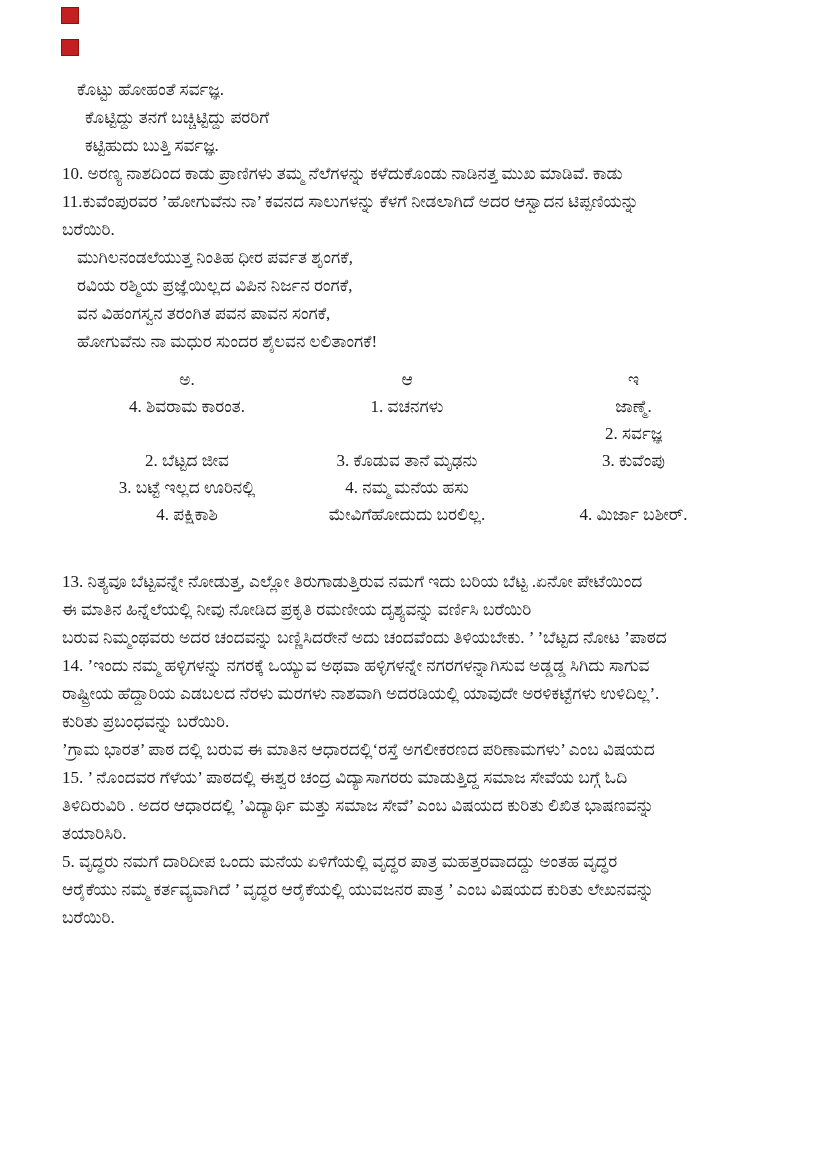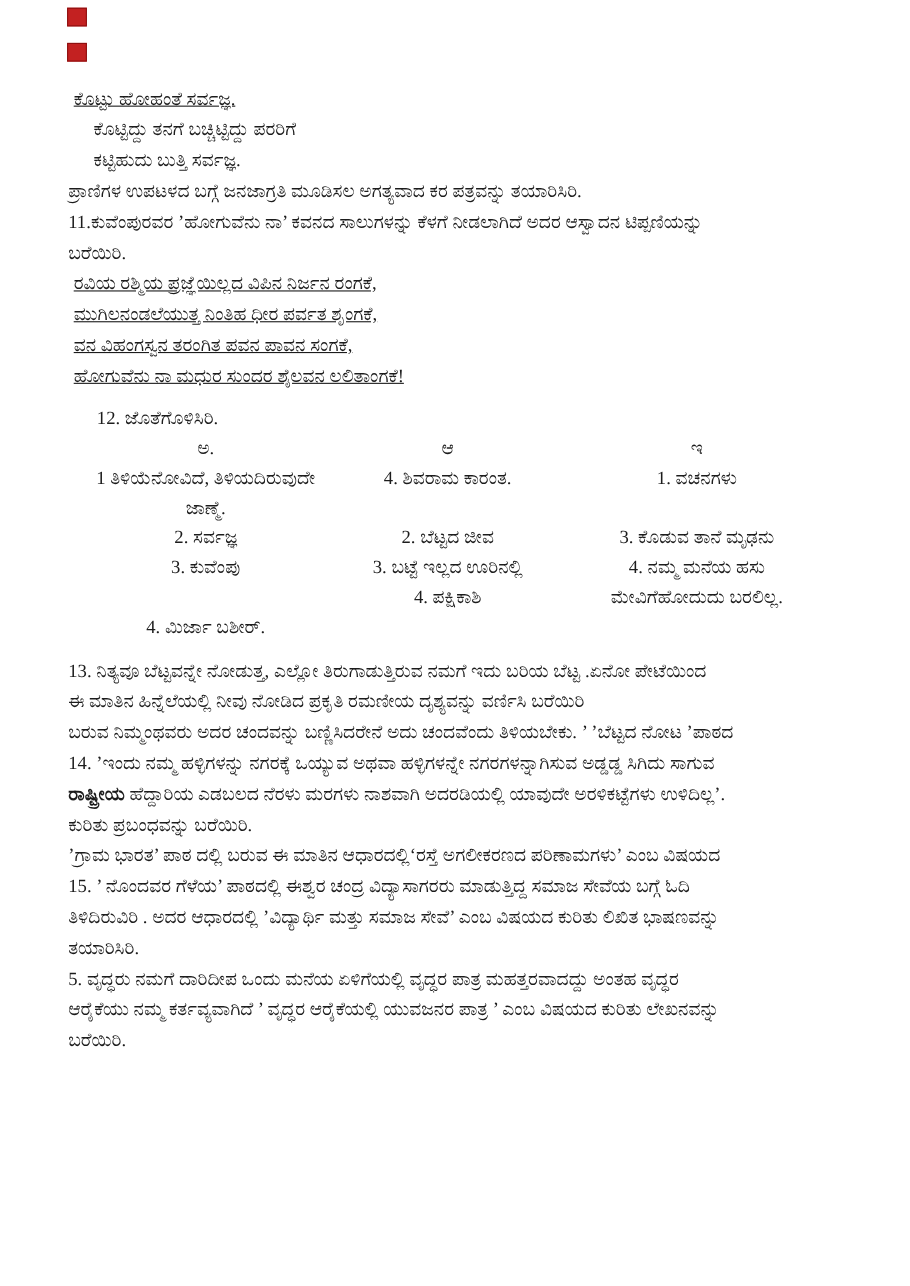--- a/index.html
+++ b/index.html
@@ -33,24 +33,24 @@
     left: 62px;
     top: 76px;
     width: 705px;
     font-size: 17px;
     line-height: 28px;
   }
   .line {
     white-space: nowrap;
     height: 28px;
   }
-  .indent-sm { margin-left: 5px; text-decoration: underline; }
+  .indent-sm { margin-left: 15px; }
   .indent-md { margin-left: 23px; }
   .indent-q12 { margin-left: 26px; }
-  .bold { font-weight: bold; text-align: center; }
+  .bold { font-weight: normal; text-align: center; }
 
   .q12-block { margin-top: 10px; }
   .q12-table {
     display: grid;
     grid-template-columns: 250px 190px 263px;
   }
   .q12-cell {
     text-align: center;
     white-space: nowrap;
     height: 27px;
@@ -75,43 +75,41 @@
 
   <div class="content">
 
     <div>
       <div class="line indent-sm">ಕೊಟ್ಟು ಹೋಹಂತೆ ಸರ್ವಜ್ಞ.</div>
       <div class="line indent-md">ಕೊಟ್ಟಿದ್ದು ತನಗೆ ಬಚ್ಚಿಟ್ಟಿದ್ದು ಪರರಿಗೆ</div>
       <div class="line indent-md">ಕಟ್ಟಿಹುದು ಬುತ್ತಿ ಸರ್ವಜ್ಞ.</div>
     </div>
 
     <div>
-      <div class="line">ಪ್ರಾಣಿಗಳ ಉಪಟಳದ ಬಗ್ಗೆ ಜನಜಾಗ್ರತಿ ಮೂಡಿಸಲ ಅಗತ್ಯವಾದ ಕರ ಪತ್ರವನ್ನು ತಯಾರಿಸಿರಿ.</div>
+      <div class="line">10. ಅರಣ್ಯ ನಾಶದಿಂದ ಕಾಡು ಪ್ರಾಣಿಗಳು ತಮ್ಮ ನೆಲೆಗಳನ್ನು ಕಳೆದುಕೊಂಡು ನಾಡಿನತ್ತ ಮುಖ ಮಾಡಿವೆ. ಕಾಡು</div>
     </div>
 
     <div>
       <div class="line">11.ಕುವೆಂಪುರವರ ’ಹೋಗುವೆನು ನಾ’ ಕವನದ ಸಾಲುಗಳನ್ನು ಕೆಳಗೆ ನೀಡಲಾಗಿದೆ ಅದರ ಆಸ್ವಾದನ ಟಿಪ್ಪಣಿಯನ್ನು</div>
       <div class="line">ಬರೆಯಿರಿ.</div>
     </div>
 
     <div>
+      <div class="line indent-sm">ಮುಗಿಲನಂಡಲೆಯುತ್ತ ನಿಂತಿಹ ಧೀರ ಪರ್ವತ ಶೃಂಗಕೆ,</div>
       <div class="line indent-sm">ರವಿಯ ರಶ್ಮಿಯ ಪ್ರಜ್ಞೆಯಿಲ್ಲದ ವಿಪಿನ ನಿರ್ಜನ ರಂಗಕೆ,</div>
-      <div class="line indent-sm">ಮುಗಿಲನಂಡಲೆಯುತ್ತ ನಿಂತಿಹ ಧೀರ ಪರ್ವತ ಶೃಂಗಕೆ,</div>
       <div class="line indent-sm">ವನ ವಿಹಂಗಸ್ವನ ತರಂಗಿತ ಪವನ ಪಾವನ ಸಂಗಕೆ,</div>
       <div class="line indent-sm">ಹೋಗುವೆನು ನಾ ಮಧುರ ಸುಂದರ ಶೈಲವನ ಲಲಿತಾಂಗಕೆ!</div>
     </div>
 
     <div class="q12-block">
-      <div class="line indent-q12">12. ಜೊತೆಗೊಳಿಸಿರಿ.</div>
       <div class="q12-table">
         <div class="q12-cell">ಅ.</div>
         <div class="q12-cell">ಆ</div>
         <div class="q12-cell">ಇ</div>
 
-        <div class="q12-cell">1 ತಿಳಿಯೆನೋವಿದೆ, ತಿಳಿಯದಿರುವುದೇ</div>
         <div class="q12-cell">4. ಶಿವರಾಮ ಕಾರಂತ.</div>
         <div class="q12-cell">1. ವಚನಗಳು</div>
 
         <div class="q12-cell">ಜಾಣ್ಮೆ.</div>
         <div class="q12-cell"></div>
         <div class="q12-cell"></div>
 
         <div class="q12-cell">2. ಸರ್ವಜ್ಞ</div>
         <div class="q12-cell">2. ಬೆಟ್ಟದ ಜೀವ</div>
 

